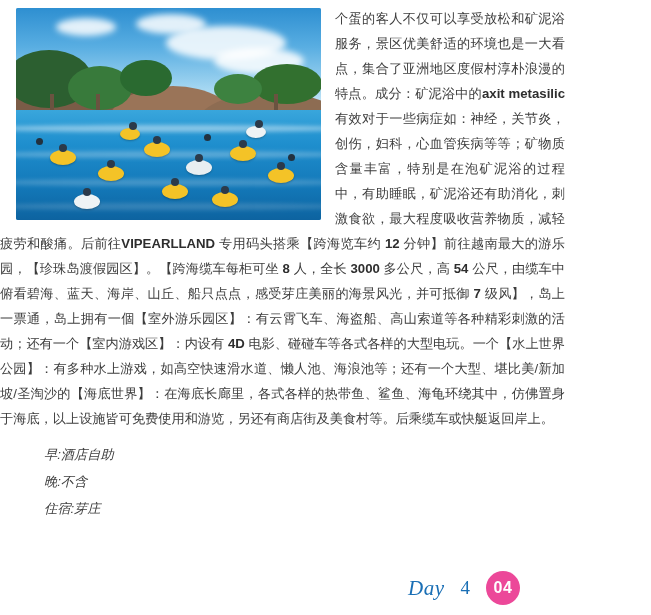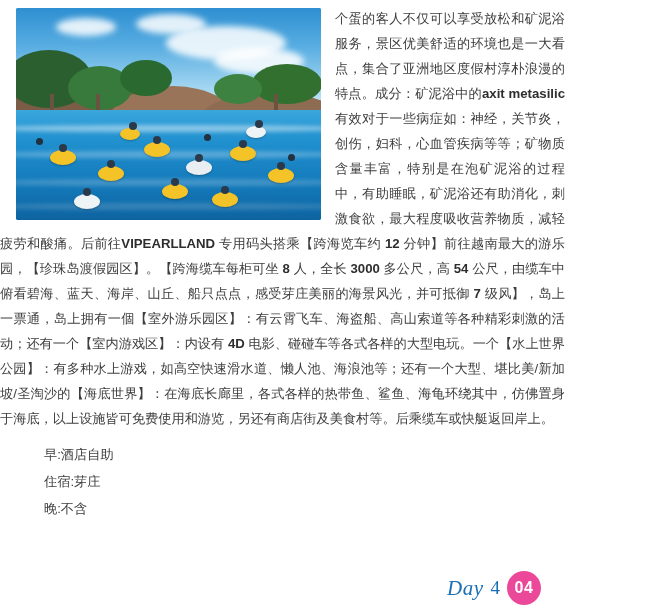--- a/index.html
+++ b/index.html
@@ -166,30 +166,30 @@
   .clearer { clear: both; }
 
   
   .meals {
     margin-top: 10px;
     padding: 0 18px 0 44px;
     font-size: 13.2px;
     line-height: 27px;
     color: #3d3d3d;
   }
-  .meal-line { white-space: pre; }
+  .meal-line { white-space: pre; font-style: italic; }
 
   
   .day-badge {
     position: absolute;
-    right: 42px;
+    right: 63px;
     bottom: 10px;
     display: flex;
     align-items: center;
-    gap: 7px;
+    gap: 16px;
   }
   .day-badge .day-word {
     font-family: "Liberation Serif", serif;
     font-style: italic;
     font-size: 21px;
     color: #1a6fb5;
     letter-spacing: .5px;
   }
   .day-badge .day-num-plain {
     font-family: "Liberation Serif", serif;
@@ -258,22 +258,22 @@
     <div class="tube tb8"></div>
     <div class="tube tb9"></div>
   </div>
 
   <div class="body-text" id="body-text"><span>个蛋的客人不仅可以享受放松和矿泥浴服务，景区优美舒适的环境也是一大看点，集合了亚洲地区度假村淳朴浪漫的特点。成分：矿泥浴中的</span><b>axit metasilic</b><span> 有效对于一些病症如：神经，关节炎，创伤，妇科，心血管疾病等等；矿物质含量丰富，特别是在泡矿泥浴的过程中，有助睡眠，矿泥浴还有助消化，刺激食欲，最大程度吸收营养物质，减轻疲劳和酸痛。后前往</span><b>VIPEARLLAND</b><span> 专用码头搭乘【跨海览车约 </span><b>12</b><span> 分钟】前往越南最大的游乐园，【珍珠岛渡假园区】。【跨海缆车每柜可坐 </span><b>8</b><span> 人，全长 </span><b>3000</b><span> 多公尺，高 </span><b>54</b><span> 公尺，由缆车中俯看碧海、蓝天、海岸、山丘、船只点点，感受芽庄美丽的海景风光，并可抵御 </span><b>7</b><span> 级风】，岛上一票通，岛上拥有一個【室外游乐园区】：有云霄飞车、海盗船、高山索道等各种精彩刺激的活动；还有一个【室内游戏区】：内设有 </span><b>4D</b><span> 电影、碰碰车等各式各样的大型电玩。一个【水上世界公园】：有多种水上游戏，如高空快速滑水道、懒人池、海浪池等；还有一个大型、堪比美/新加坡/圣淘沙的【海底世界】：在海底长廊里，各式各样的热带鱼、鲨鱼、海龟环绕其中，仿佛置身于海底，以上设施皆可免费使用和游览，另还有商店街及美食村等。后乘缆车或快艇返回岸上。</span></div>
 
   <div class="clearer"></div>
 
   <div class="meals" id="meals">
       <div class="meal-line"><span>早:</span><span>酒店自助</span></div>
+      <div class="meal-line"><span>晚:</span><span>不含</span></div>
       <div class="meal-line"><span>住宿:</span><span>芽庄</span></div>
-      <div class="meal-line"><span>晚:</span><span>不含</span></div>
     </div>
 
   <div class="day-badge">
     <span class="day-word">Day</span>
     <span class="day-num-plain">4</span>
     <span class="day-circle">04</span>
   </div>
 
 </div>
 

